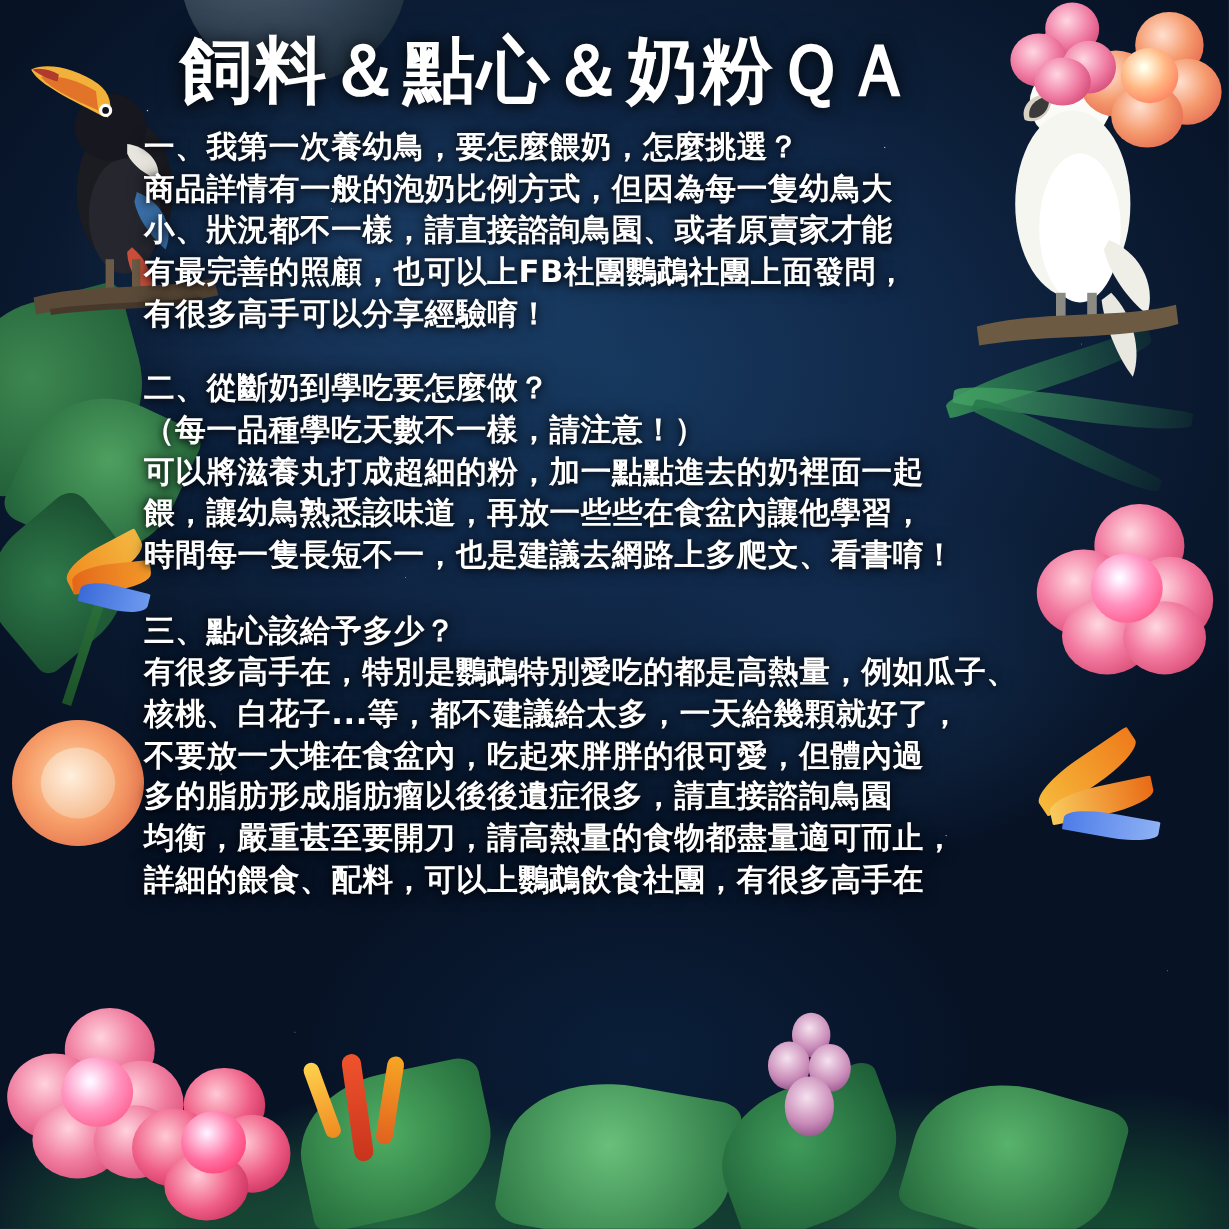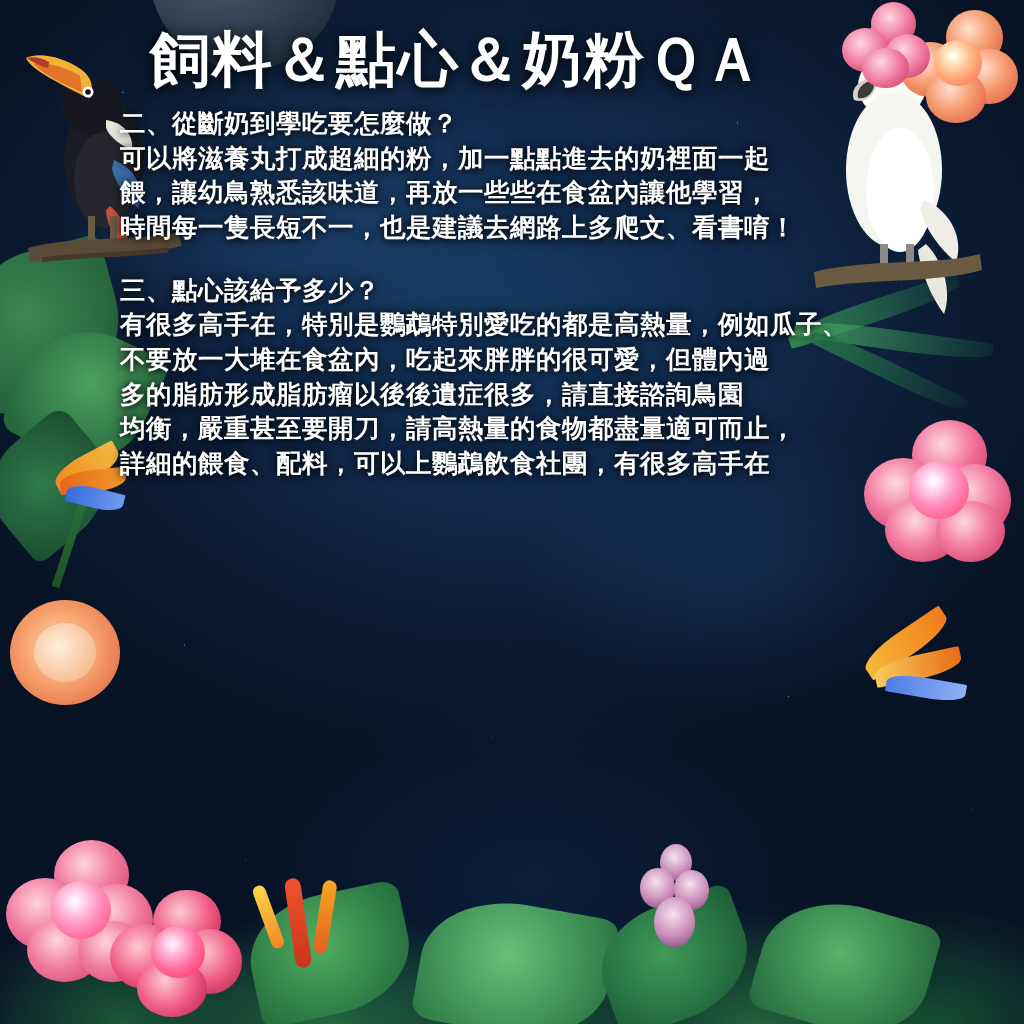--- a/index.html
+++ b/index.html
@@ -303,31 +303,40 @@
     <span class="petal" style="left:0;top:26%;width:52%;height:50%"></span>
     <span class="petal" style="left:50%;top:30%;width:48%;height:50%"></span>
     <span class="petal" style="left:20%;top:54%;width:52%;height:44%"></span>
     <span class="petal" style="left:30%;top:28%;width:40%;height:40%;filter:brightness(1.22)"></span>
   </div>
 
   <div class="content">
 
     <h1 class="title">飼料＆點心＆奶粉ＱＡ</h1>
 
+    <div class="qa-block">
+      <p>一、我第一次養幼鳥，要怎麼餵奶，怎麼挑選？</p>
+      <p>商品詳情有一般的泡奶比例方式，但因為每一隻幼鳥大</p>
+      <p>小、狀況都不一樣，請直接諮詢鳥園、或者原賣家才能</p>
+      <p>有最完善的照顧，也可以上FB社團鸚鵡社團上面發問，</p>
+      <p>有很多高手可以分享經驗唷！</p>
+    </div>
 
     <div class="qa-block">
       <p>二、從斷奶到學吃要怎麼做？</p>
+      <p>（每一品種學吃天數不一樣，請注意！）</p>
       <p>可以將滋養丸打成超細的粉，加一點點進去的奶裡面一起</p>
       <p>餵，讓幼鳥熟悉該味道，再放一些些在食盆內讓他學習，</p>
       <p>時間每一隻長短不一，也是建議去網路上多爬文、看書唷！</p>
     </div>
 
     <div class="qa-block">
       <p>三、點心該給予多少？</p>
       <p>有很多高手在，特別是鸚鵡特別愛吃的都是高熱量，例如瓜子、</p>
+      <p>核桃、白花子...等，都不建議給太多，一天給幾顆就好了，</p>
       <p>不要放一大堆在食盆內，吃起來胖胖的很可愛，但體內過</p>
       <p>多的脂肪形成脂肪瘤以後後遺症很多，請直接諮詢鳥園</p>
       <p>均衡，嚴重甚至要開刀，請高熱量的食物都盡量適可而止，</p>
       <p>詳細的餵食、配料，可以上鸚鵡飲食社團，有很多高手在</p>
     </div>
 
   </div>
 </div>
 
 </body></html>

